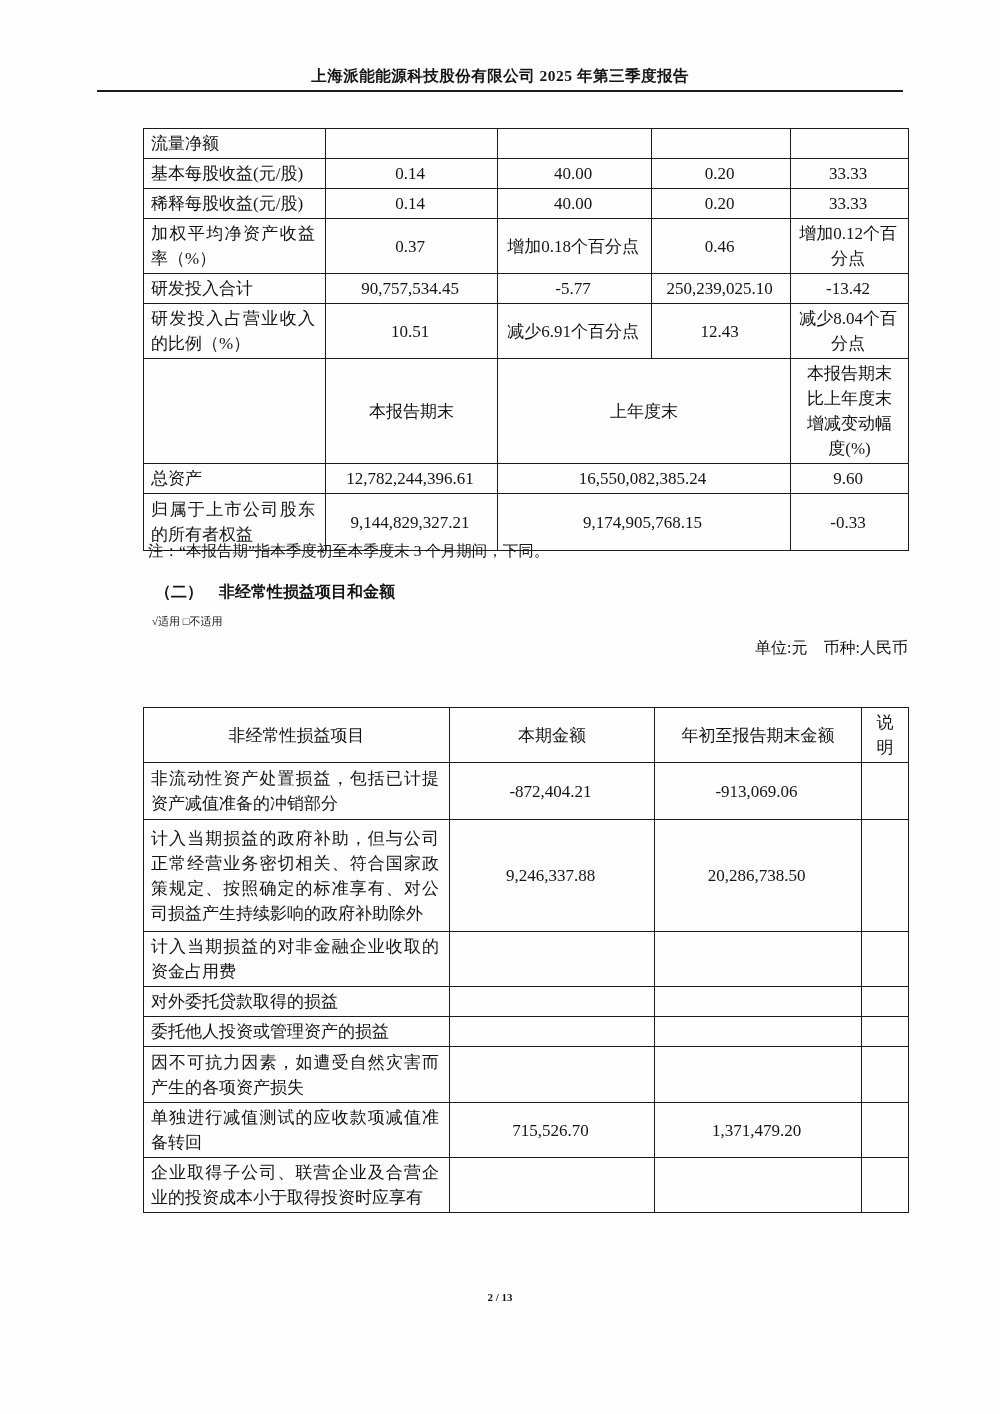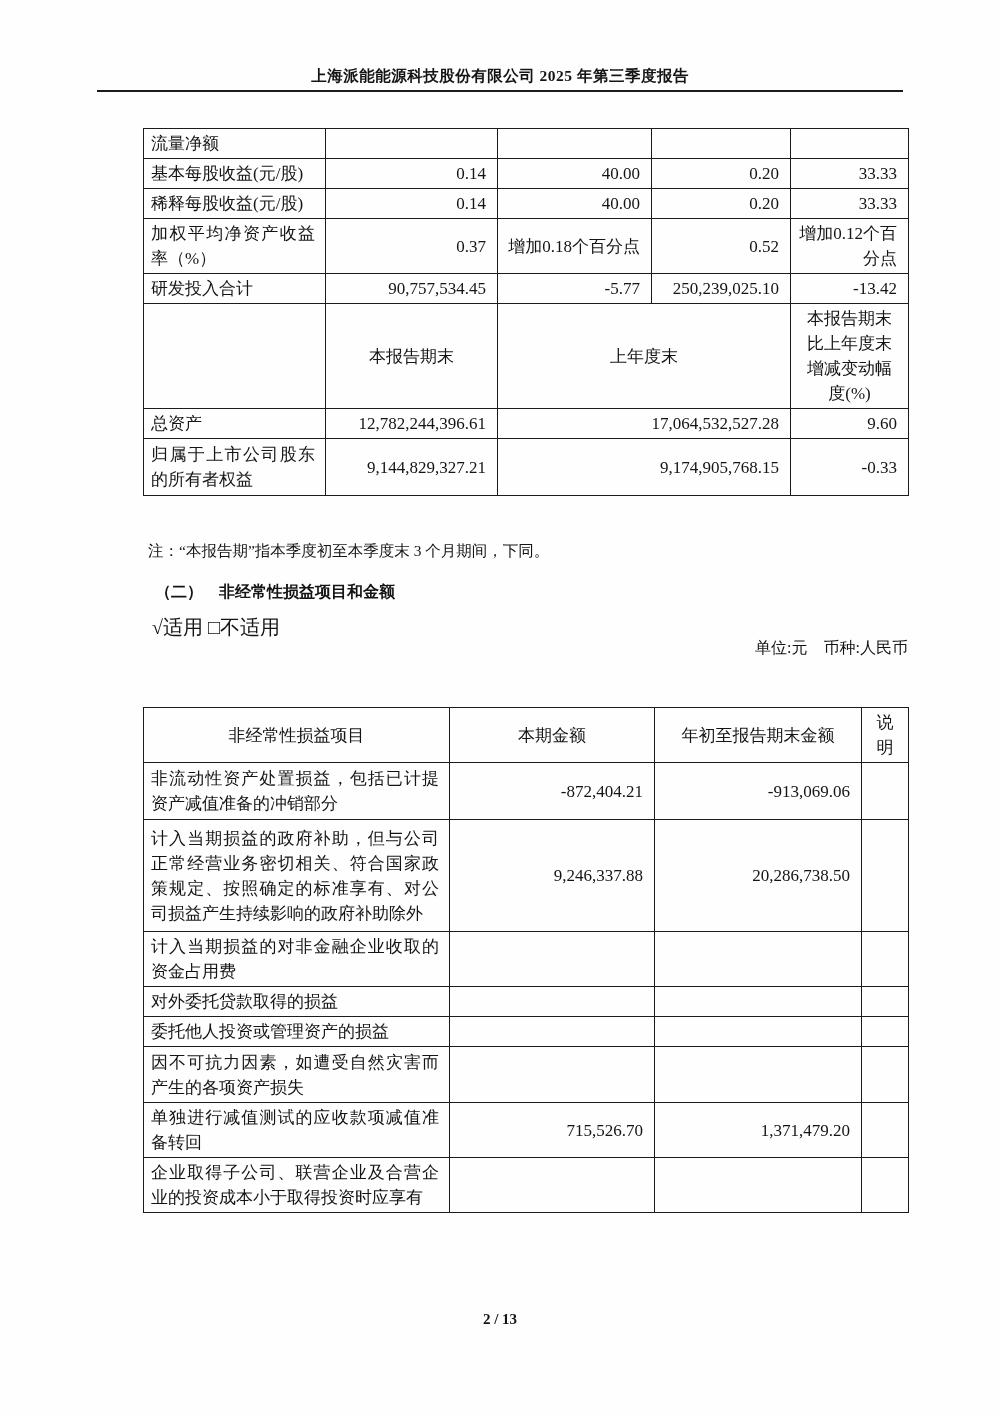--- a/index.html
+++ b/index.html
@@ -15,45 +15,45 @@
   }
   .header-rule {
     position:absolute; top:90px; left:97px; width:806px; height:0;
     border-top:2px solid #1b1b1b;
   }
   table { border-collapse:collapse; table-layout:fixed; }
   .t1 { position:absolute; top:128px; left:143px; width:765px; font-size:17px; }
   .t2 { position:absolute; top:662px; left:143px; width:765px; font-size:17px;margin-top:45px; }
   td { border:1.5px solid #1b1b1b; padding:2px 8px; line-height:25px; vertical-align:middle; word-break:break-all; }
   .lbl { text-align:left; padding-left:7px; padding-right:10px; text-align:justify; }
-  .num { text-align:right; padding-right:11px; }
+  .num { text-align:center; padding-right:11px; }
   .ctr { text-align:center; }
   .tall-hdr { padding-left:14px; padding-right:14px; }
   
   .r30{height:30px}.r27{height:27px}.r54{height:54px}.r103{height:103px}.r28{height:28px}.r57{height:57px}
   
   .q52{height:52px}.q57{height:57px}.q112{height:112px}.q126{height:126px}.q55{height:55px}
   .q28{height:28px}.q56{height:56px}.q44{height:44px}.q54{height:54px}
   .note-line {
     position:absolute; top:541px; left:148px; width:770px; font-size:15.5px;
   }
   .section-heading {
     position:absolute; top:582px; left:155px; width:700px;
     font-weight:bold; font-size:16px;
   }
   .applicable-line {
-    position:absolute; top:614px; left:152px; width:400px; font-size:20px;
+    position:absolute; top:614px; left:152px; width:400px; font-size:11px;
   }
   .unit-line {
     position:absolute; top:638px; left:143px; width:765px;
     text-align:right; font-size:16px;
   }
   .footer-page {
     position:absolute; top:1291px; left:0; width:1000px;
-    text-align:center; font-weight:bold; font-size:15px;margin-top:20px;
+    text-align:center; font-weight:bold; font-size:11px;
   }
 </style>
 </head>
 <body>
 
 <div class="page">
 
   <div class="header-title">上海派能能源科技股份有限公司 2025 年第三季度报告</div>
   <div class="header-rule"></div>
 
@@ -84,40 +84,47 @@
         <td class="lbl">稀释每股收益(元/股)</td>
         <td class="num">0.14</td>
         <td class="num">40.00</td>
         <td class="num">0.20</td>
         <td class="num">33.33</td>
       </tr>
       <tr class="r54">
         <td class="lbl">加权平均净资产收益率（%）</td>
         <td class="num">0.37</td>
         <td class="num">增加0.18个百分点</td>
-        <td class="num">0.52</td>
+        <td class="num">0.46</td>
         <td class="num">增加0.12个百分点</td>
       </tr>
       <tr class="r27">
         <td class="lbl">研发投入合计</td>
         <td class="num">90,757,534.45</td>
         <td class="num">-5.77</td>
         <td class="num">250,239,025.10</td>
         <td class="num">-13.42</td>
       </tr>
+      <tr class="r54">
+        <td class="lbl">研发投入占营业收入的比例（%）</td>
+        <td class="num">10.51</td>
+        <td class="num">减少6.91个百分点</td>
+        <td class="num">12.43</td>
+        <td class="num">减少8.04个百分点</td>
+      </tr>
       <tr class="r103">
         <td class="lbl"></td>
         <td class="ctr">本报告期末</td>
         <td class="ctr" colspan="2">上年度末</td>
         <td class="ctr tall-hdr">本报告期末比上年度末增减变动幅度(%)</td>
       </tr>
       <tr class="r28">
         <td class="lbl">总资产</td>
         <td class="num">12,782,244,396.61</td>
-        <td class="num" colspan="2">17,064,532,527.28</td>
+        <td class="num" colspan="2">16,550,082,385.24</td>
         <td class="num">9.60</td>
       </tr>
       <tr class="r57">
         <td class="lbl">归属于上市公司股东的所有者权益</td>
         <td class="num">9,144,829,327.21</td>
         <td class="num" colspan="2">9,174,905,768.15</td>
         <td class="num">-0.33</td>
       </tr>
     </tbody>
   </table>

